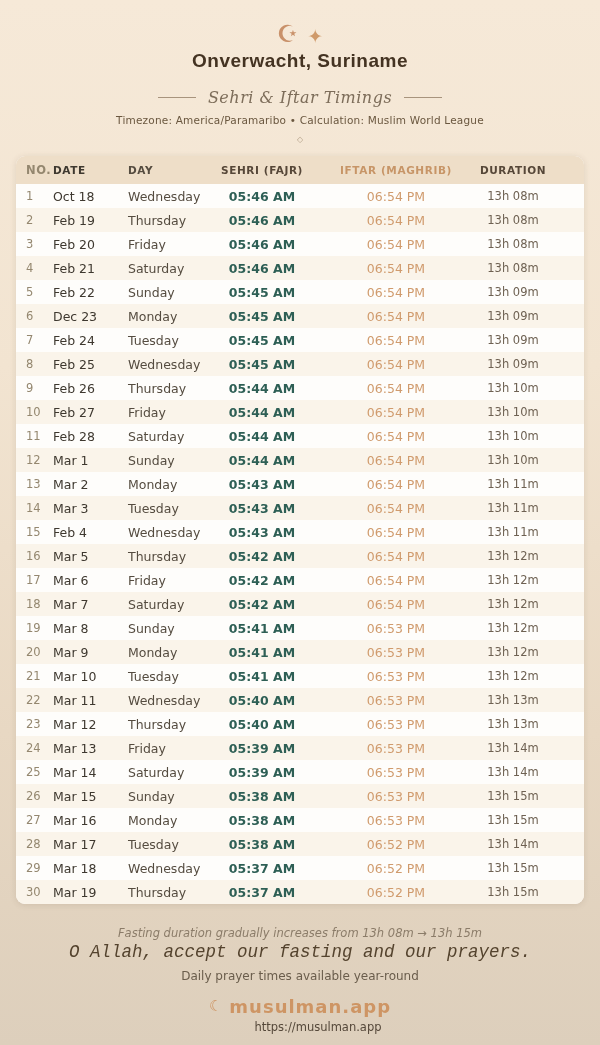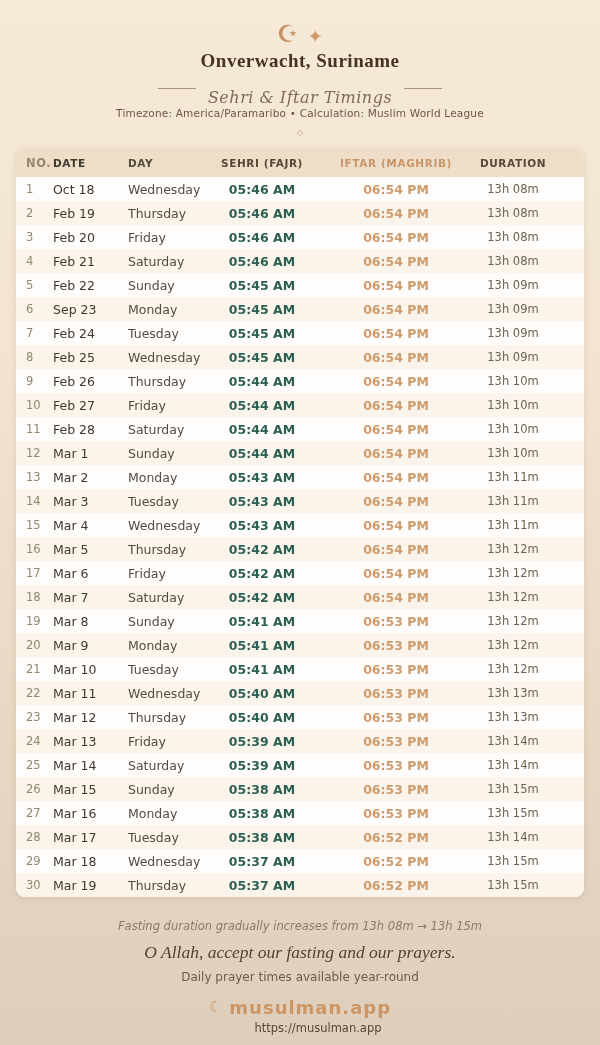--- a/index.html
+++ b/index.html
@@ -19,34 +19,34 @@
     display: flex; align-items: center; justify-content: center; gap: 9px;
   }
   .crescent { color: #c9916a; font-size: 24px; line-height: 1; transform: translateY(-2px); }
   .sparkle  { color: #cf9a6a; font-size: 19px; line-height: 1; }
   .title {
     font-family: "DejaVu Serif", serif;
     font-size: 35px; font-weight: 500; color: #4b392a; letter-spacing: 1px;
     line-height: 1;
   }
   .location {
-    font-family: Liberation Serif, serif;
+    font-family: Liberation Sans, sans-serif;
     font-size: 19px; font-weight: bold; color: #443322; letter-spacing: 0.5px;
     margin-top: 2px;
   }
   .subtitle-row {
-    display: flex; justify-content: center; gap: 12px;
+    display: flex; align-items: center; justify-content: center; gap: 12px;
     margin-top: 16px; color: #7d6d5a;
   }
   .subtitle-row .rule { width: 38px; height: 1px; background: #a8947d; }
   .subtitle {
     font-family: "DejaVu Serif", serif; font-style: italic;
     font-size: 16px; letter-spacing: 0.5px;
   }
-  .meta { font-size: 10.5px; color: #6a573f; letter-spacing: 0.2px; }
+  .meta { font-size: 10.5px; color: #6a573f; margin-top: 7px; letter-spacing: 0.2px; }
   .diamond { font-size: 8px; color: #b7a48c; margin-top: 9px; }
 
   
   .card {
     width: 568px; margin: 12px auto 0 auto;
     background: #fefdfb; border-radius: 9px; overflow: hidden;
     box-shadow: 0 1px 6px rgba(93, 72, 50, 0.14);
   }
   .trow {
     display: grid;
@@ -60,30 +60,30 @@
     color: #564738;
   }
   .thead .c-iftar { color: #c79567; }
   .tbody .trow { height: 24px; font-size: 12.5px; }
   .tbody .trow.alt { background: #faf4ea; }
   .c-sehri, .c-iftar, .c-dur { text-align: center; }
   .c-no   { color: #94876f; font-size: 11.5px; }
   .c-date { color: #3e382f; }
   .c-day  { color: #554c40; }
   .tbody .c-sehri { color: #2e5f55; font-weight: bold; }
-  .tbody .c-iftar { color: #d09b6d; font-weight: bold; }
+  .tbody .c-iftar { color: #d09b6d; font-weight: normal; }
   .tbody .c-dur   { color: #6e6152; font-size: 11.5px; }
 
   
   .ftr { text-align: center; }
   .note {
     margin-top: 22px; font-size: 11.5px; font-style: italic; color: #8b7c69;
   }
   .dua {
-    margin-top: 9px; font-family: Liberation Serif, serif; font-style: italic;
+    margin-top: 2px; font-family: Liberation Mono, monospace; font-style: italic;
     font-size: 17.5px; color: #54432e;
   }
   .avail { margin-top: 7px; font-size: 12px; color: #6a5d4c; }
   .brand-row {
     display: flex; align-items: center; justify-content: center; gap: 7px;
     margin-top: 13px;
   }
   .brand-crescent { color: #ce9564; font-size: 15px; line-height: 1; }
   .brand {
     font-size: 18px; font-weight: bold; color: #ce9564; letter-spacing: 1px;
@@ -161,21 +161,21 @@
       <span class="c-no">5</span>
       <span class="c-date">Feb 22</span>
       <span class="c-day">Sunday</span>
       <span class="c-sehri">05:45 AM</span>
       <span class="c-iftar">06:54 PM</span>
       <span class="c-dur">13h 09m</span>
     </div>
 
     <div class="trow alt">
       <span class="c-no">6</span>
-      <span class="c-date">Sep 23</span>
+      <span class="c-date">Dec 23</span>
       <span class="c-day">Monday</span>
       <span class="c-sehri">05:45 AM</span>
       <span class="c-iftar">06:54 PM</span>
       <span class="c-dur">13h 09m</span>
     </div>
 
     <div class="trow">
       <span class="c-no">7</span>
       <span class="c-date">Feb 24</span>
       <span class="c-day">Tuesday</span>
@@ -242,21 +242,21 @@
       <span class="c-no">14</span>
       <span class="c-date">Mar 3</span>
       <span class="c-day">Tuesday</span>
       <span class="c-sehri">05:43 AM</span>
       <span class="c-iftar">06:54 PM</span>
       <span class="c-dur">13h 11m</span>
     </div>
 
     <div class="trow">
       <span class="c-no">15</span>
-      <span class="c-date">Mar 4</span>
+      <span class="c-date">Feb 4</span>
       <span class="c-day">Wednesday</span>
       <span class="c-sehri">05:43 AM</span>
       <span class="c-iftar">06:54 PM</span>
       <span class="c-dur">13h 11m</span>
     </div>
 
     <div class="trow alt">
       <span class="c-no">16</span>
       <span class="c-date">Mar 5</span>
       <span class="c-day">Thursday</span>

